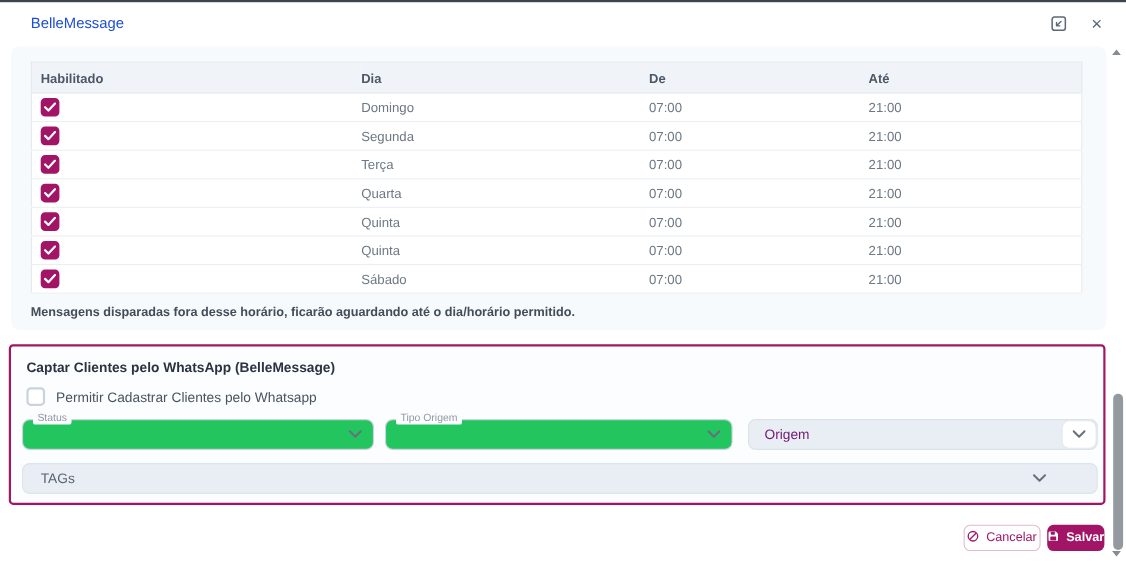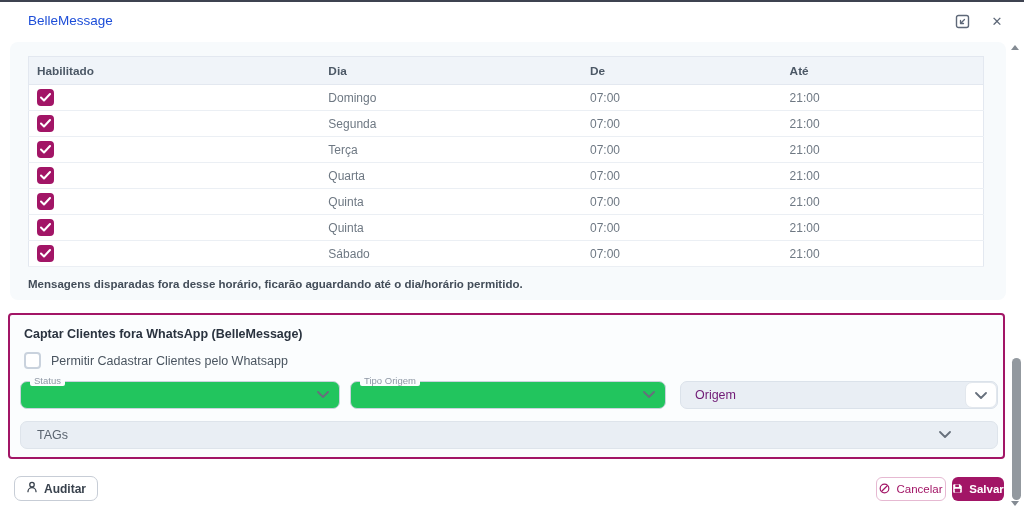--- a/index.html
+++ b/index.html
@@ -178,21 +178,21 @@
           <td class="col-day">Sábado</td>
           <td class="col-from">07:00</td>
           <td class="col-to">21:00</td>
         </tr>
       </tbody>
     </table>
     <div class="note">Mensagens disparadas fora desse horário, ficarão aguardando até o dia/horário permitido.</div>
   </div>
 
   <div class="capture">
-    <div class="cap-title">Captar Clientes fora WhatsApp (BelleMessage)</div>
+    <div class="cap-title">Captar Clientes pelo WhatsApp (BelleMessage)</div>
 
     <div class="allow-row">
       <span class="cbx"></span>
       <span class="allow-label">Permitir Cadastrar Clientes pelo Whatsapp</span>
     </div>
 
     <div class="sel sel-outlined sel-status">
       <span class="sel-label">Status</span>
       <span class="sel-chev">
           <svg width="12" height="8" viewBox="0 0 12 8">
@@ -222,27 +222,20 @@
     <div class="sel sel-tags">
       <span class="sel-text">TAGs</span>
       <span class="sel-chev">
           <svg width="12" height="8" viewBox="0 0 12 8">
             <path d="M1 1l5 5 5-5" stroke="#67707c" stroke-width="1.8" fill="none" stroke-linecap="round" stroke-linejoin="round"></path>
           </svg>
         </span>
     </div>
   </div>
 
-  <div class="btn btn-audit">
-    <span><svg width="12" height="12" viewBox="0 0 14 14">
-          <circle cx="7" cy="4.3" r="2.6" fill="none" stroke="#39424d" stroke-width="1.5"></circle>
-          <path d="M2.3 12.5a4.7 4.7 0 0 1 9.4 0" fill="none" stroke="#39424d" stroke-width="1.5" stroke-linecap="round"></path>
-        </svg></span>
-    <span>Auditar</span>
-  </div>
 
   <div class="btn btn-cancel">
     <span><svg width="11" height="11" viewBox="0 0 14 14">
           <circle cx="7" cy="7" r="5.5" fill="none" stroke="#a21566" stroke-width="1.5"></circle>
           <line x1="3.2" y1="10.8" x2="10.8" y2="3.2" stroke="#a21566" stroke-width="1.5"></line>
         </svg></span>
     <span>Cancelar</span>
   </div>
 
   <div class="btn btn-save">

